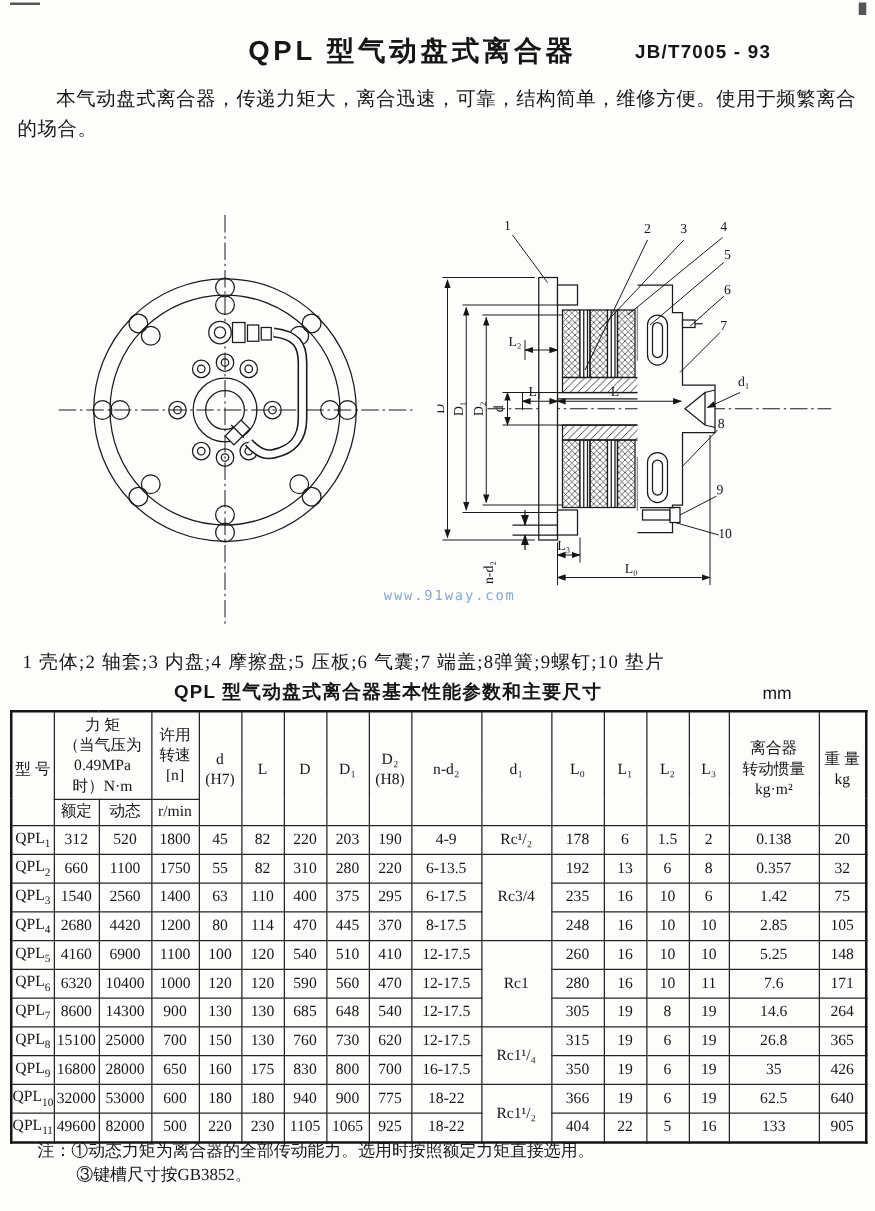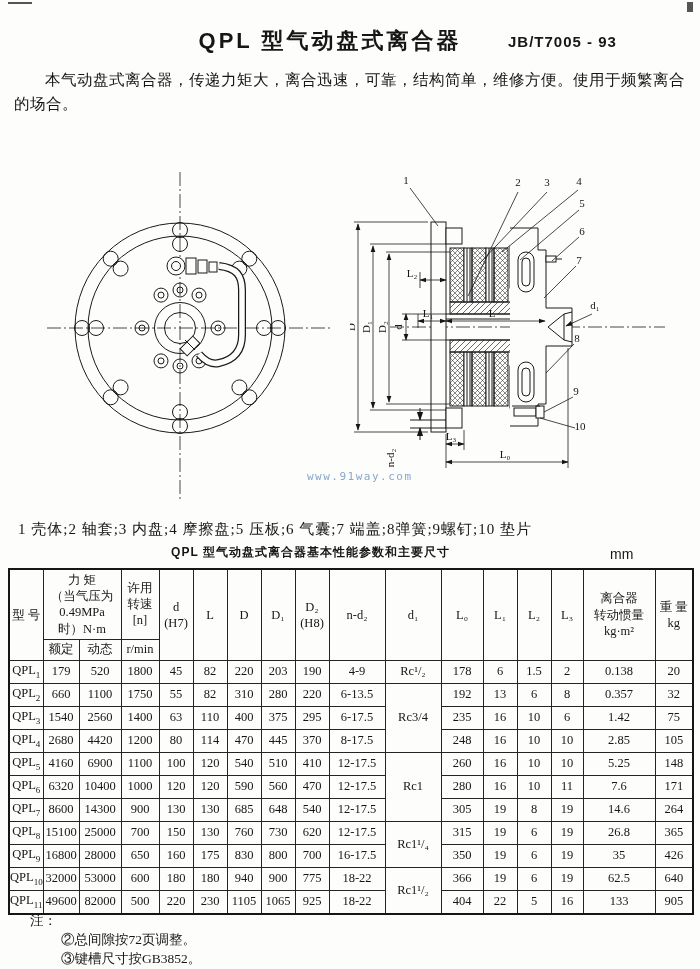--- a/index.html
+++ b/index.html
@@ -11,21 +11,21 @@
        font-weight:bold;font-size:22px;letter-spacing:3px;}
   .std-no{top:33px;left:508px;font-family:"Liberation Sans",sans-serif;
        font-weight:bold;font-size:15px;letter-spacing:1px;}
   .paras{top:68px;left:14px;width:674px;font-size:15.5px;line-height:24px;letter-spacing:0.5px;}
   .paras p{margin:0;text-indent:2em;}
   .paras p+p{margin-top:1px;}
   .watermark{top:470px;left:307px;font-family:"DejaVu Sans Mono",monospace;
        font-size:11px;letter-spacing:1.5px;}
   .parts-caption{top:520px;left:18px;width:670px;font-size:15px;letter-spacing:1px;}
   .tbl-title{top:544px;left:0;width:621px;text-align:center;
-       font-family:"Liberation Sans",sans-serif;font-weight:bold;font-size:12px;letter-spacing:1px;}
+       font-family:"Liberation Sans",sans-serif;font-weight:bold;font-size:15px;letter-spacing:1px;}
   .tbl-unit{top:546px;left:610px;font-size:14px;font-family:"Liberation Sans",sans-serif;}
   .spec-table-wrap{top:568px;left:8px;}
   table{border-collapse:collapse;table-layout:fixed;width:684px;font-size:12.5px;
         border:2px solid #161616;}
   th,td{border:1px solid #242424;text-align:center;vertical-align:middle;padding:0;overflow:hidden;}
   thead th{font-weight:normal;white-space:pre-line;line-height:1.3;}
   thead tr.hr1{height:70px;}
   thead tr.hr2{height:21px;}
   tbody td{height:22px;}
   sub{font-size:9px;}
@@ -305,21 +305,21 @@
     </tr>
     <tr class="hr2">
       <th>额定</th>
       <th>动态</th>
       <th>r/min</th>
     </tr>
   </thead>
   <tbody>
         <tr>
           <td><span>QPL</span><sub>1</sub></td>
-          <td>179</td>
+          <td>312</td>
           <td>520</td>
           <td>1800</td>
           <td>45</td>
           <td>82</td>
           <td>220</td>
           <td>203</td>
           <td>190</td>
           <td>4-9</td>
           <td rowspan="1">Rc¹/₂</td>
           <td>178</td>
@@ -513,16 +513,16 @@
           <td>133</td>
           <td>905</td>
         </tr>
       </tbody>
 </table>
 </div>
 
 <div class="abs notes">
   <div class="n1">
     <span>注：</span>
+    <span>①动态力矩为离合器的全部传动能力。选用时按照额定力矩直接选用。</span>
   </div>
-  <div class="rest">②总间隙按72页调整。</div>
   <div class="rest">③键槽尺寸按GB3852。</div>
 </div>
 
 </body></html>

